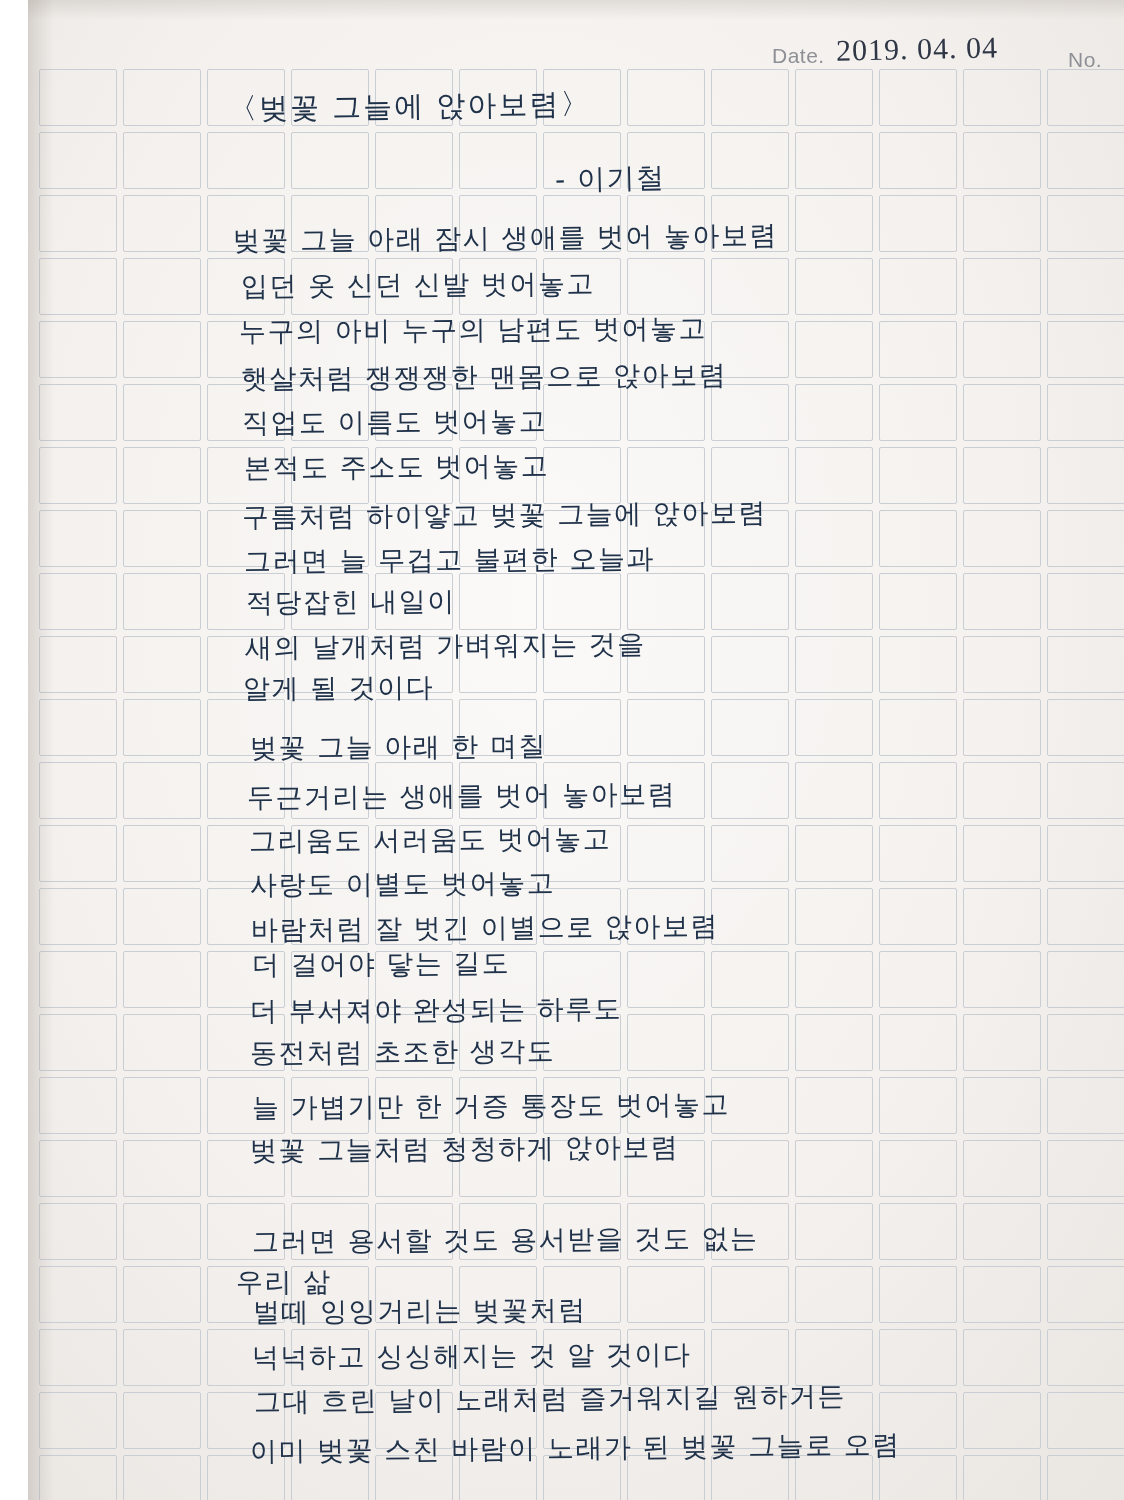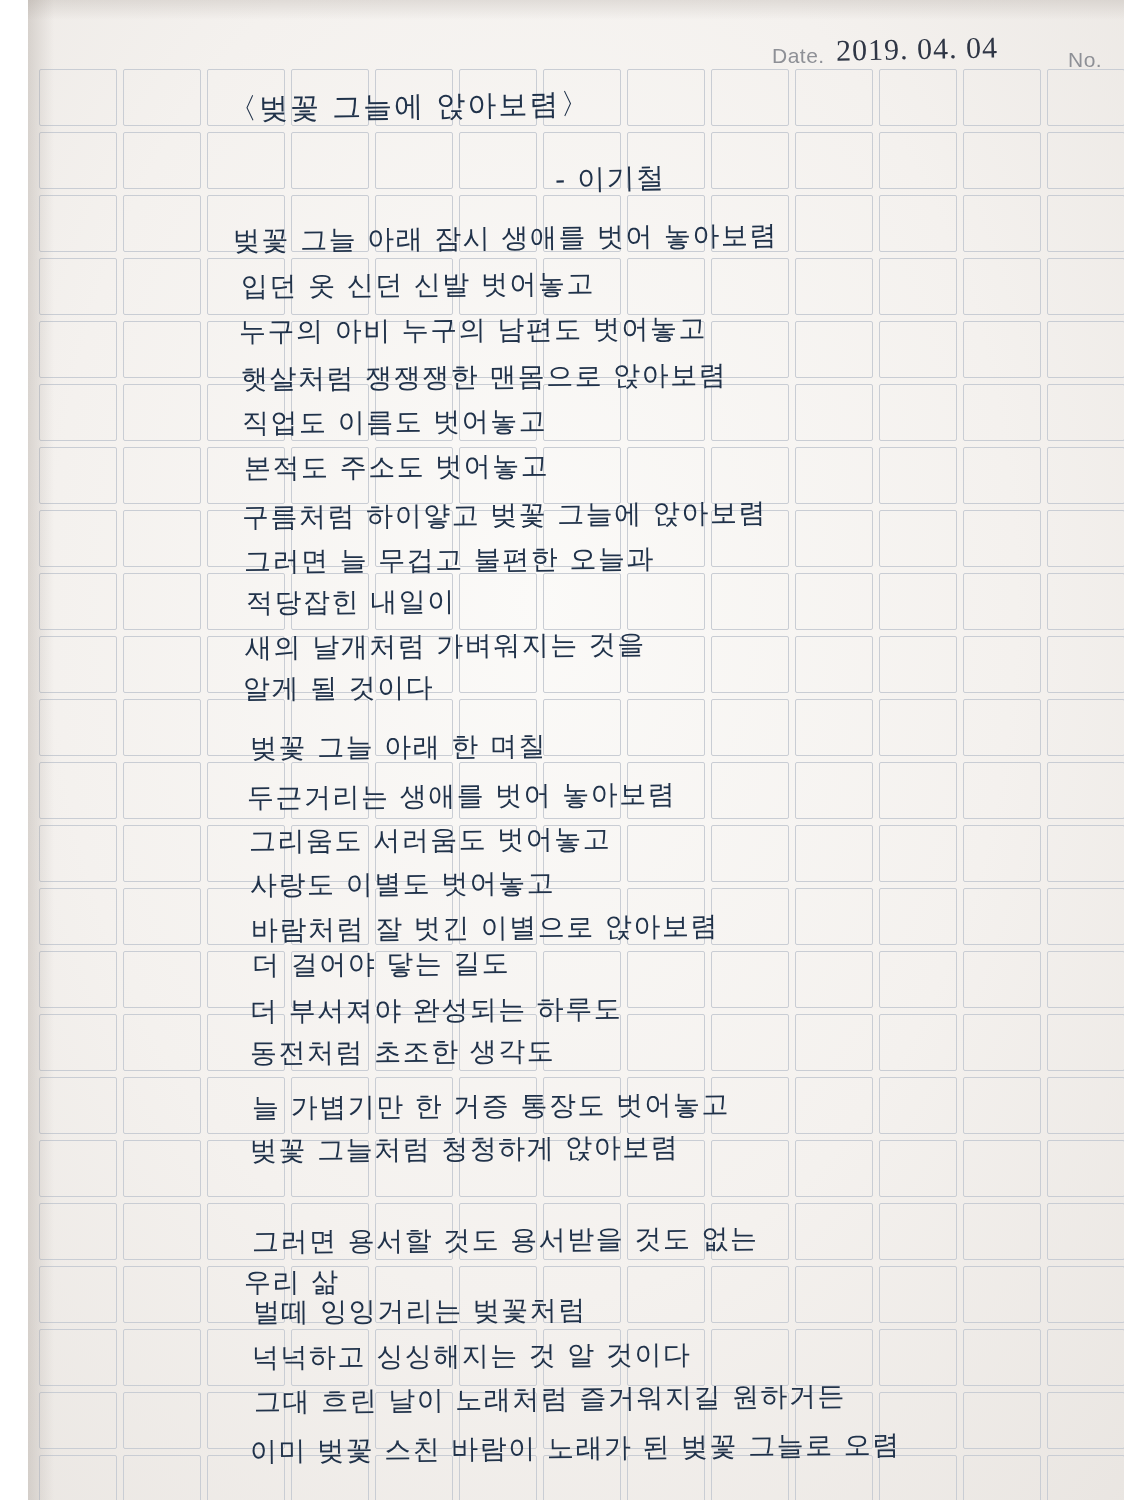--- a/index.html
+++ b/index.html
@@ -1041,21 +1041,21 @@
       <div class="hw" style="left: 219px; top: 782px; transform: rotate(-0.5deg);">두근거리는 생애를 벗어 놓아보렴</div>
       <div class="hw" style="left: 221px; top: 826px; transform: rotate(-0.4deg);">그리움도 서러움도 벗어놓고</div>
       <div class="hw" style="left: 222px; top: 870px; transform: rotate(-0.4deg);">사랑도 이별도 벗어놓고</div>
       <div class="hw" style="left: 223px; top: 914px; transform: rotate(-0.5deg);">바람처럼 잘 벗긴 이별으로 앉아보렴</div>
       <div class="hw" style="left: 224px; top: 950px; transform: rotate(-0.4deg);">더 걸어야 닿는 길도</div>
       <div class="hw" style="left: 222px; top: 996px; transform: rotate(-0.4deg);">더 부서져야 완성되는 하루도</div>
       <div class="hw" style="left: 222px; top: 1038px; transform: rotate(-0.4deg);">동전처럼 초조한 생각도</div>
       <div class="hw" style="left: 224px; top: 1092px; transform: rotate(-0.4deg);">늘 가볍기만 한 거증 통장도 벗어놓고</div>
       <div class="hw" style="left: 222px; top: 1135px; transform: rotate(-0.5deg);">벚꽃 그늘처럼 청청하게 앉아보렴</div>
       <div class="hw" style="left: 224px; top: 1226px; transform: rotate(-0.4deg);">그러면 용서할 것도 용서받을 것도 없는</div>
-      <div class="hw" style="left: 216px; top: 1268px; transform: rotate(-0.4deg);">우리 삶</div>
+      <div class="hw" style="left: 208px; top: 1268px; transform: rotate(-0.4deg);">우리 삶</div>
       <div class="hw" style="left: 225px; top: 1297px; transform: rotate(-0.4deg);">벌떼 잉잉거리는 벚꽃처럼</div>
       <div class="hw" style="left: 224px; top: 1342px; transform: rotate(-0.4deg);">넉넉하고 싱싱해지는 것 알 것이다</div>
       <div class="hw" style="left: 226px; top: 1385px; transform: rotate(-0.6deg);">그대 흐린 날이 노래처럼 즐거워지길 원하거든</div>
       <div class="hw" style="left: 222px; top: 1434px; transform: rotate(-0.6deg);">이미 벚꽃 스친 바람이 노래가 된 벚꽃 그늘로 오렴</div>
     </div>
 
   <div class="paper-shadow-left"></div>
   <div class="paper-shadow-top"></div>
 </div>
 

